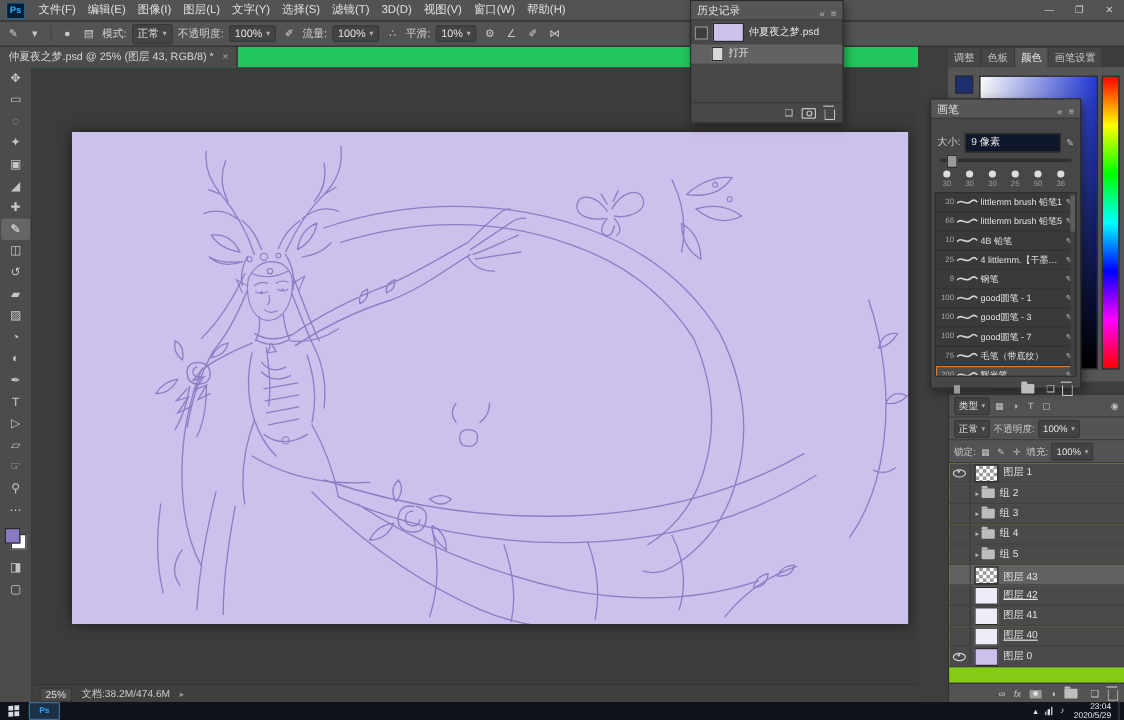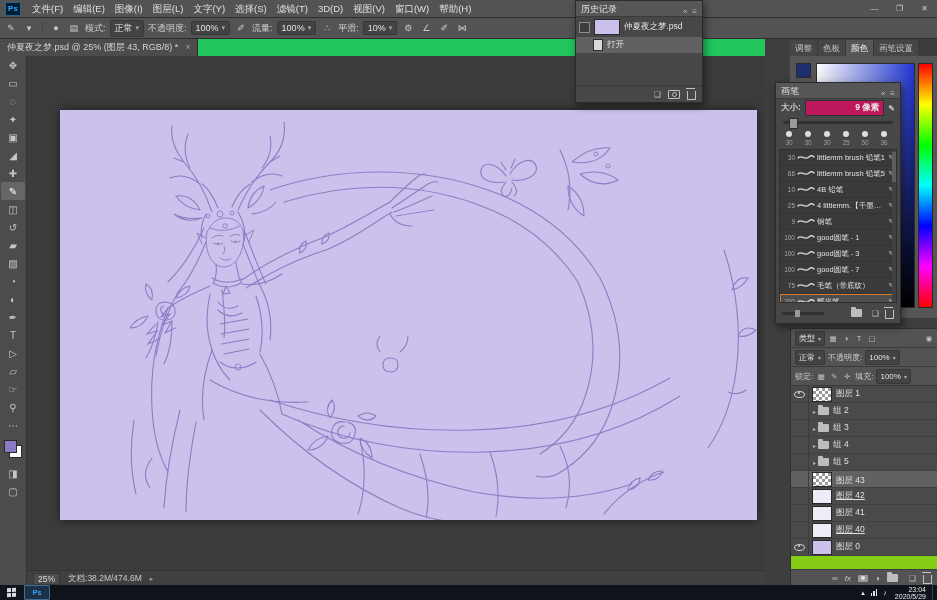--- a/index.html
+++ b/index.html
@@ -65,23 +65,23 @@
   .ctab.active{background:#565656;color:#f0f0f0;}
   .colorbody{position:absolute;left:0;top:16px;right:0;bottom:0;background:#565656;}
   .fgswatch{position:absolute;left:6px;top:7px;width:13px;height:13px;border:1px solid #2a2a2a;background:var(--fg,#1d2f6e);}
   .svbox{position:absolute;left:26px;top:7px;right:22px;bottom:10px;border:1px solid #2a2a2a;
          background:linear-gradient(to bottom,rgba(0,0,0,0),#000),linear-gradient(to right,#fff,var(--hue,#2238d4));}
   .huestrip{position:absolute;right:4px;top:7px;width:13px;bottom:10px;border:1px solid #2a2a2a;
             background:linear-gradient(to bottom,#f00,#ff0,#0f0,#0ff,#00f,#f0f,#f00);}
   
   .brushpanel{position:absolute;left:775px;top:82px;width:124px;height:240px;background:#474747;
               border:1px solid #2b2b2b;box-shadow:2px 3px 8px rgba(0,0,0,.45);z-index:5;}
-  .sizerow{display:flex;align-items:center;gap:4px;padding:1px 5px 1px 5px;font-weight:bold;}
+  .sizerow{display:flex;align-items:center;gap:4px;padding:12px 5px 1px 5px;}
   .sizerow .slabel{font-size:8.5px;color:#cfcfcf;}
-  .sizefield{flex:1;background:#be185d;border:1px solid #303030;text-align:right;
+  .sizefield{flex:1;background:#0f172a;border:1px solid #303030;text-align:left;
              font-size:8.5px;color:#e8e8e8;padding:1px 4px;}
   .sizerow .pen{font-size:8px;color:#bbb;}
   .bslider{position:relative;height:3px;background:#303030;border-radius:2px;margin:4px 7px;}
   .bslider .thumb{position:absolute;left:5%;top:-3px;width:7px;height:9px;background:#9a9a9a;border:1px solid #2c2c2c;}
   .tipsrow{display:flex;padding:1px 4px 3px 4px;gap:1px;}
   .tipcell{width:18px;display:flex;flex-direction:column;align-items:center;gap:2px;}
   .tipdot{width:6px;height:6px;border-radius:50%;background:#dedede;margin-top:2px;}
   .tipnum{font-size:6.5px;color:#9f9f9f;}
   .brushlist{position:relative;margin:0 3px;height:152px;background:#3a3a3a;border:1px solid #2e2e2e;overflow:hidden;}
   .brow{display:flex;align-items:center;height:15px;padding:0 2px;gap:2px;border-bottom:1px solid #333;}

